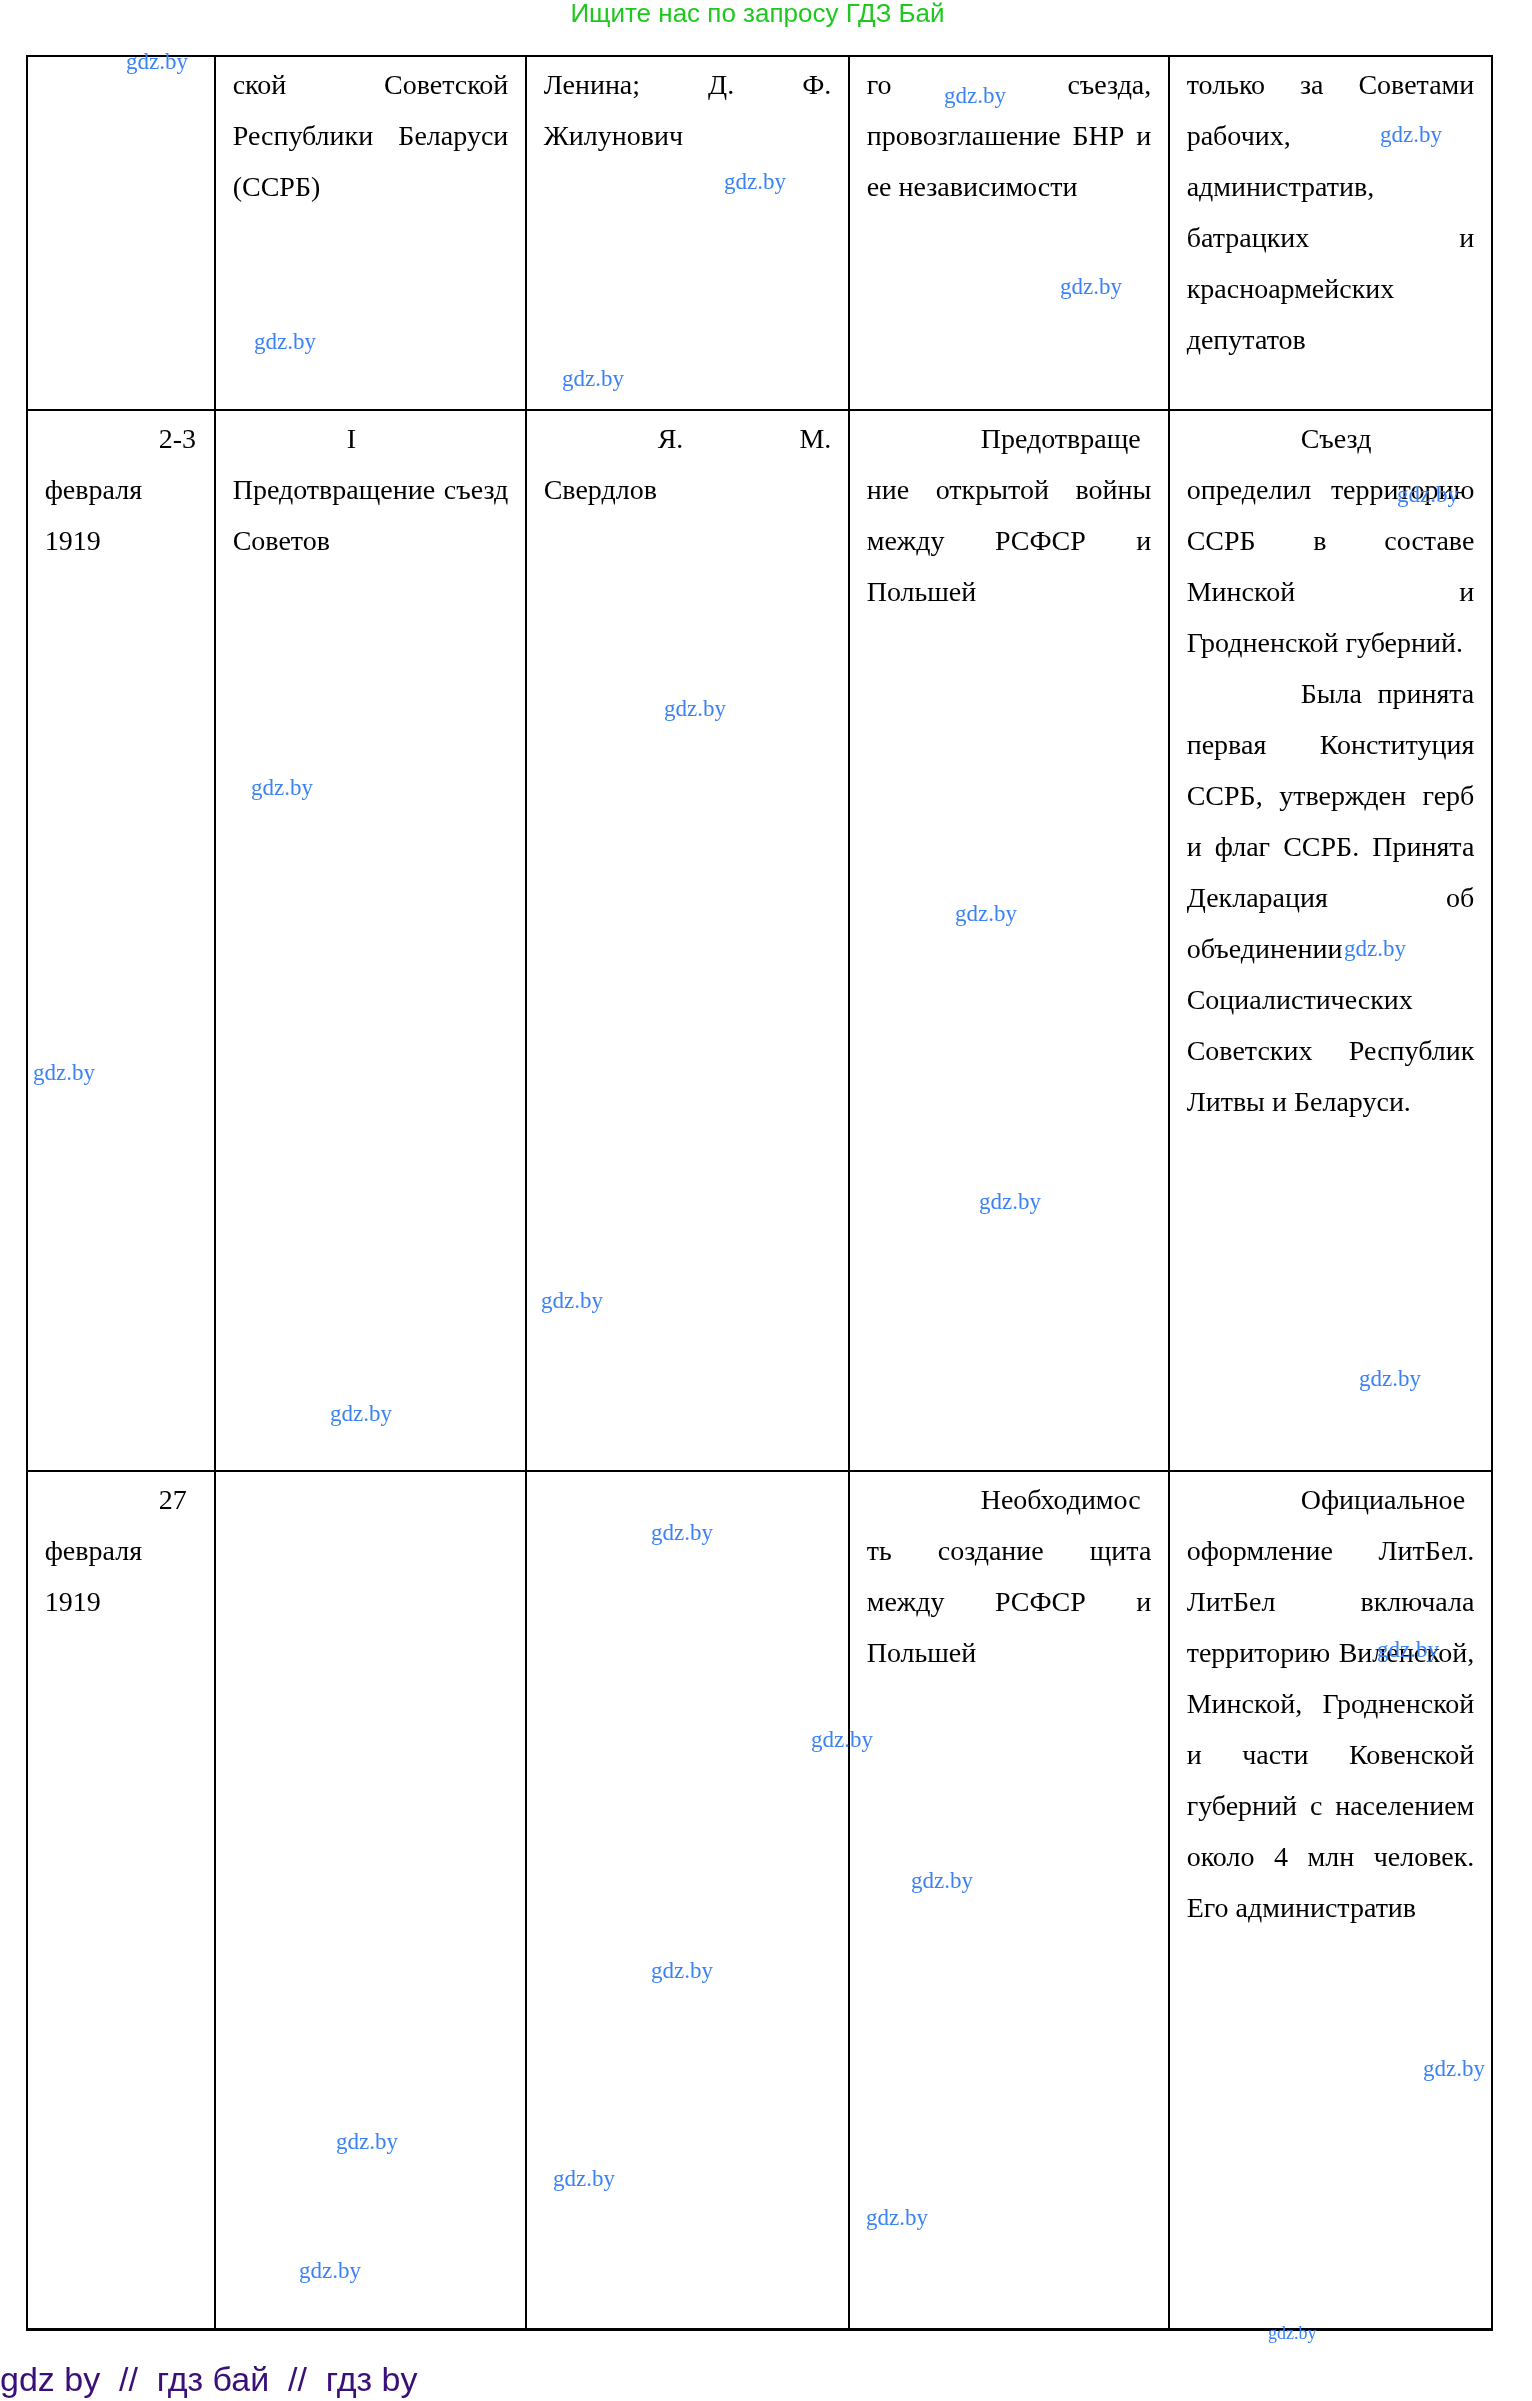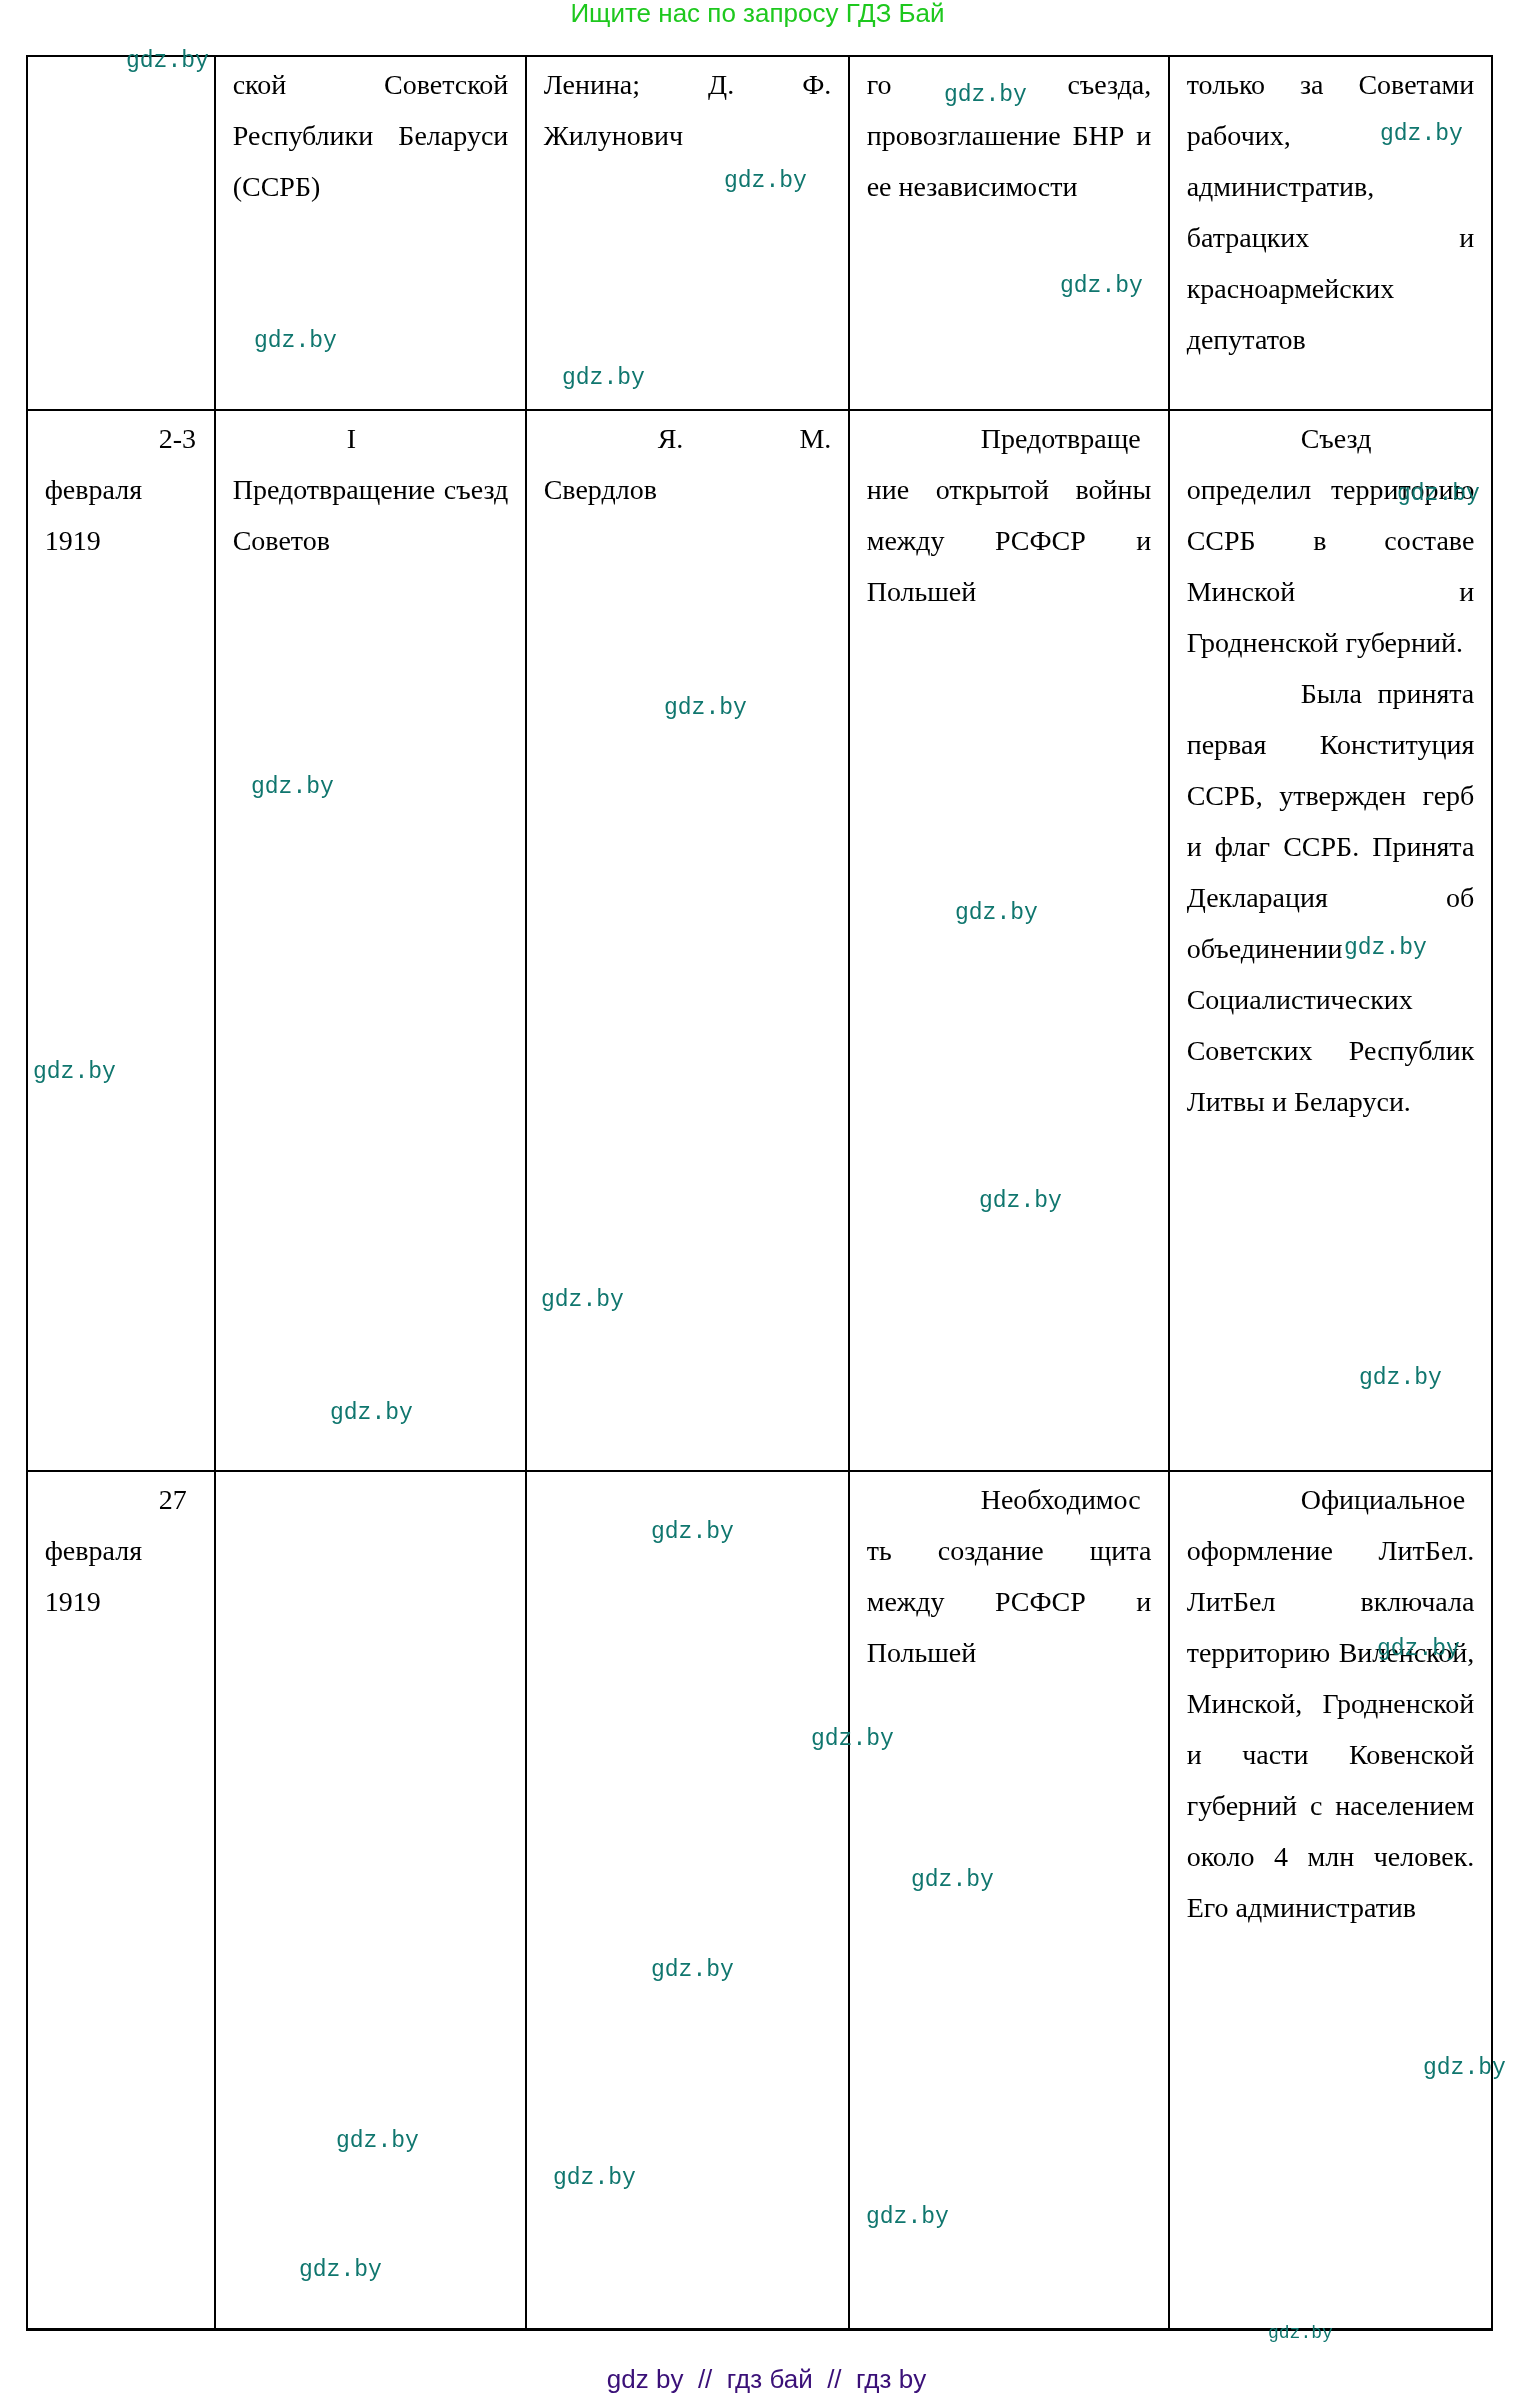--- a/index.html
+++ b/index.html
@@ -4,22 +4,22 @@
 <style>
   html, body { margin: 0; padding: 0; background: #ffffff; }
   body { width: 1533px; height: 2401px; position: relative; overflow: hidden; }
   .header-banner {
     position: absolute; left: 0; top: 0; width: 1515px; height: 30px;
     text-align: center; color: #1ec81e;
     font-family: "Liberation Sans", sans-serif; font-size: 26px; line-height: 27px;
   }
   .footer-banner {
     position: absolute; left: 0; top: 2364px; width: 1533px; height: 33px;
-    text-align: center; color: #3a1078;
-    font-family: "Liberation Sans", sans-serif; font-size: 26px; line-height: 30px;
+    color: #3a1078;
+    font-family: "Liberation Sans", sans-serif; font-size: 34px; line-height: 30px;
     white-space: pre;
   }
   table.doc-table {
     position: absolute; left: 26px; top: 55px;
     border-collapse: collapse; table-layout: fixed;
     width: 1467px;
   }
   table.doc-table td {
     border: 2.3px solid #000;
     vertical-align: top;
@@ -34,22 +34,22 @@
     hyphens: none;
   }
   table.doc-table tr:last-child td { border-bottom-width: 3.8px; }
   .col-date { width: 188px; }
   .col-event { width: 311px; }
   .col-person { width: 323px; }
   .col-reason { width: 320px; }
   .col-result { width: 323px; }
   .indent { text-indent: 114px; }
   .wm {
-    position: absolute; font-family: Liberation Mono, monospace;
-    font-size: 23px; color: #0f766e; line-height: 23px; white-space: nowrap;
+    position: absolute; font-family: Liberation Serif, serif;
+    font-size: 23px; color: #3b82f6; line-height: 23px; white-space: nowrap;
   }
 </style>
 </head>
 <body>
 
 <div class="header-banner">Ищите нас по запросу ГДЗ Бай</div>
 
 <table class="doc-table">
   <colgroup>
     <col class="col-date">

